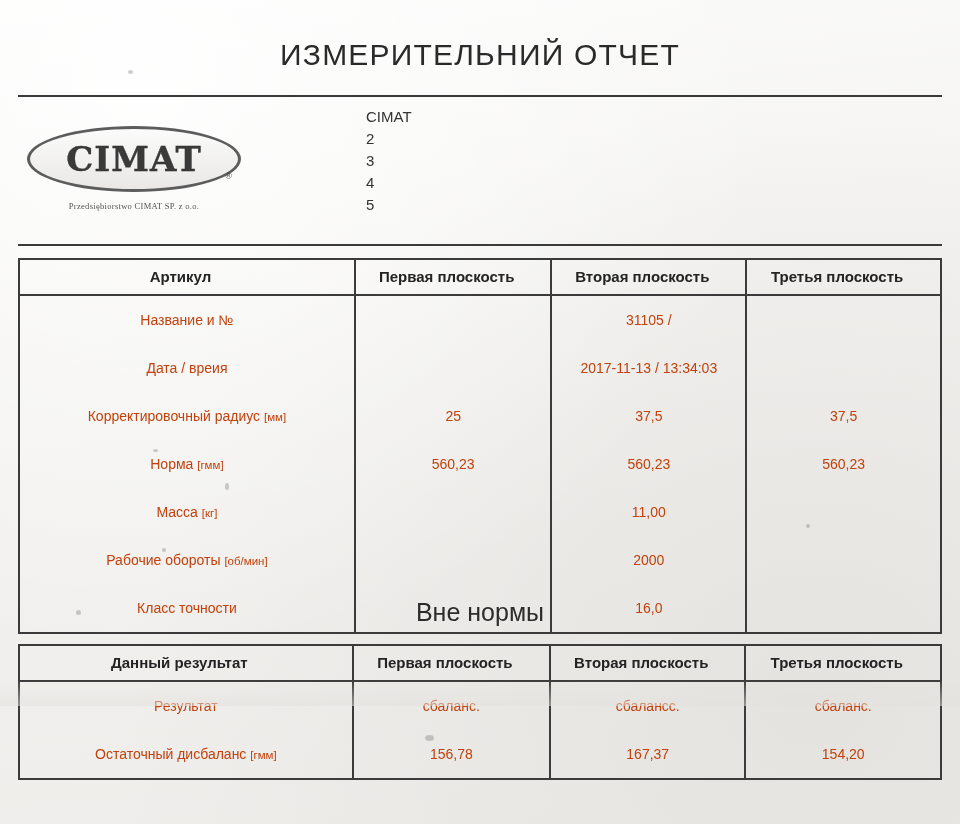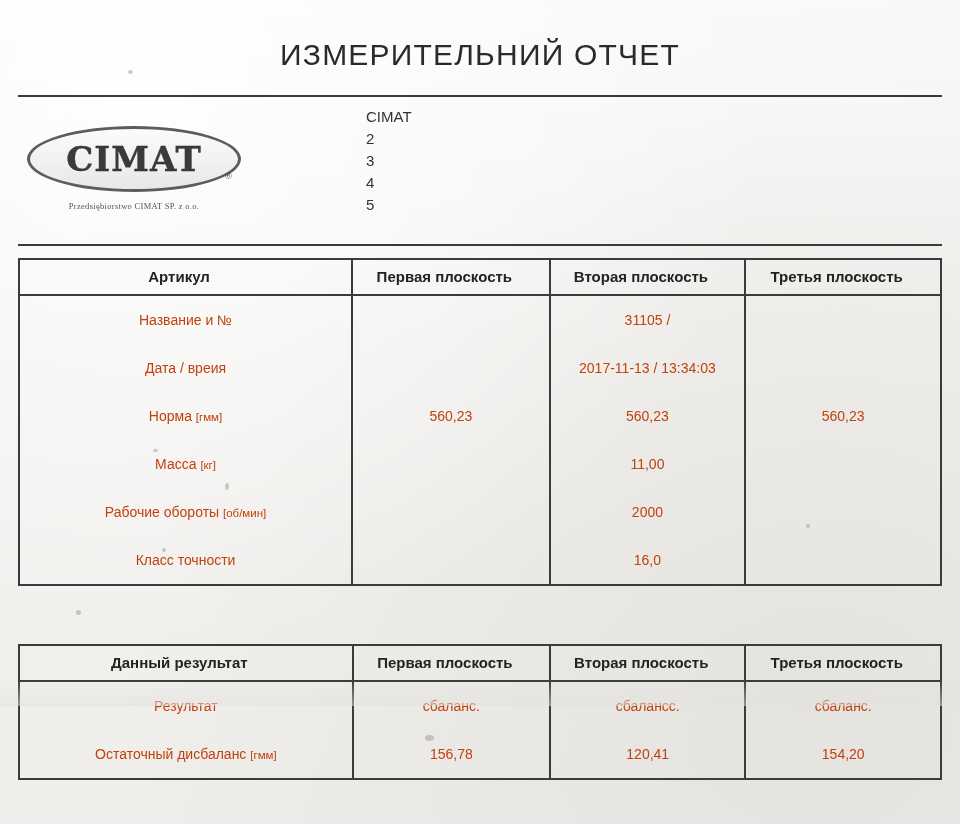--- a/index.html
+++ b/index.html
@@ -225,20 +225,26 @@
         <td class="col-p2">31105 /</td>
         <td class="col-p3"></td>
       </tr>
       <tr>
         <td class="col-label"><span>Дата / вреия</span> <span class="unit"></span></td>
         <td class="col-p1"></td>
         <td class="col-p2">2017-11-13 / 13:34:03</td>
         <td class="col-p3"></td>
       </tr>
       <tr>
+        <td class="col-label"><span>Корректировочный радиус</span> <span class="unit">[мм]</span></td>
+        <td class="col-p1">25</td>
+        <td class="col-p2">37,5</td>
+        <td class="col-p3">37,5</td>
+      </tr>
+      <tr>
         <td class="col-label"><span>Норма</span> <span class="unit">[гмм]</span></td>
         <td class="col-p1">560,23</td>
         <td class="col-p2">560,23</td>
         <td class="col-p3">560,23</td>
       </tr>
       <tr>
         <td class="col-label"><span>Масса</span> <span class="unit">[кг]</span></td>
         <td class="col-p1"></td>
         <td class="col-p2">11,00</td>
         <td class="col-p3"></td>
@@ -251,40 +257,41 @@
       </tr>
       <tr>
         <td class="col-label"><span>Класс точности</span> <span class="unit"></span></td>
         <td class="col-p1"></td>
         <td class="col-p2">16,0</td>
         <td class="col-p3"></td>
       </tr>
     </tbody>
   </table>
 
+  <div class="section-title">Вне нормы</div>
 
   <table class="report second">
     <thead>
       <tr>
         <th class="col-label">Данный результат</th>
         <th class="col-p1">Первая плоскость</th>
         <th class="col-p2">Вторая плоскость</th>
         <th class="col-p3">Третья плоскость</th>
       </tr>
     </thead>
     <tbody>
       <tr>
         <td class="col-label"><span>Результат</span> <span class="unit"></span></td>
         <td class="col-p1">сбаланс.</td>
         <td class="col-p2">сбалансс.</td>
         <td class="col-p3">сбаланс.</td>
       </tr>
       <tr>
         <td class="col-label"><span>Остаточный дисбаланс</span> <span class="unit">[гмм]</span></td>
         <td class="col-p1">156,78</td>
-        <td class="col-p2">120,41</td>
+        <td class="col-p2">167,37</td>
         <td class="col-p3">154,20</td>
       </tr>
     </tbody>
   </table>
 
   <div class="bottom-fade"></div>
 </div>
 
 </body></html>

